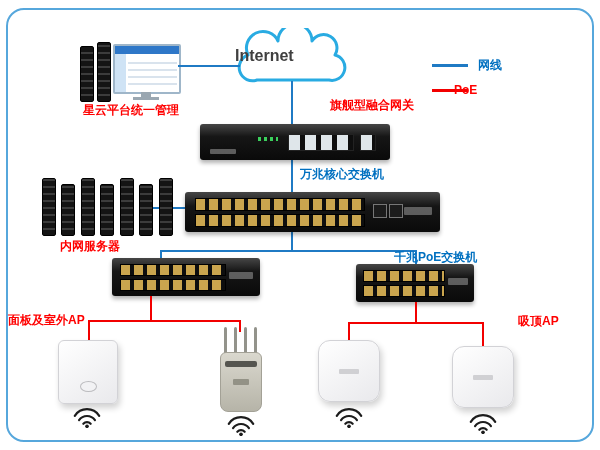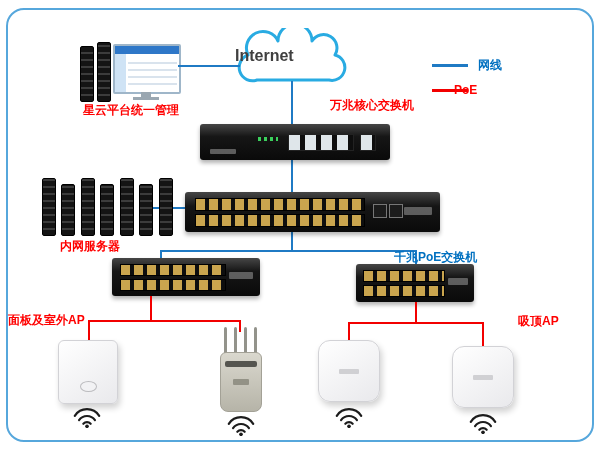--- a/index.html
+++ b/index.html
@@ -71,28 +71,29 @@
 
   <div class="line" style="left:178px;top:65px;width:62px;height:2px;"></div>
   <div class="line" style="left:291px;top:81px;width:2px;height:43px;"></div>
   <div class="line" style="left:291px;top:160px;width:2px;height:32px;"></div>
   <div class="line" style="left:142px;top:207px;width:43px;height:2px;"></div>
   <div class="line" style="left:291px;top:232px;width:2px;height:18px;"></div>
   <div class="line" style="left:160px;top:250px;width:257px;height:2px;"></div>
   <div class="line" style="left:160px;top:250px;width:2px;height:8px;"></div>
   <div class="line" style="left:415px;top:250px;width:2px;height:14px;"></div>
 
-  <div class="lbl red" style="left:330px;top:98px;">万兆核心交换机</div>
+  <div class="lbl red" style="left:330px;top:98px;">旗舰型融合网关</div>
   <div class="switch" style="left:200px;top:124px;width:190px;height:36px;">
     <div class="logo-bar" style="left:10px;bottom:6px;width:26px;height:5px;"></div>
     <div class="abs" style="left:58px;top:13px;width:20px;height:4px;background:repeating-linear-gradient(90deg,#3ad05c 0 3px,transparent 3px 6px);"></div>
     <div class="ports-light" style="left:88px;top:10px;width:64px;height:15px;"></div>
     <div class="ports-light" style="left:160px;top:10px;width:14px;height:15px;"></div>
   </div>
 
+  <div class="lbl blue" style="left:300px;top:167px;">万兆核心交换机</div>
   <div class="switch" style="left:185px;top:192px;width:255px;height:40px;">
     <div class="ports-gold" style="left:10px;top:6px;width:168px;height:11px;"></div>
     <div class="ports-gold" style="left:10px;top:22px;width:168px;height:11px;"></div>
     <div class="sfp" style="left:188px;top:12px;"></div>
     <div class="sfp" style="left:204px;top:12px;"></div>
     <div class="logo-bar" style="right:8px;top:15px;width:28px;height:8px;"></div>
   </div>
 
   <div class="abs" style="left:42px;top:178px;width:100px;height:60px;white-space:nowrap;">
     <div class="tower"></div>

